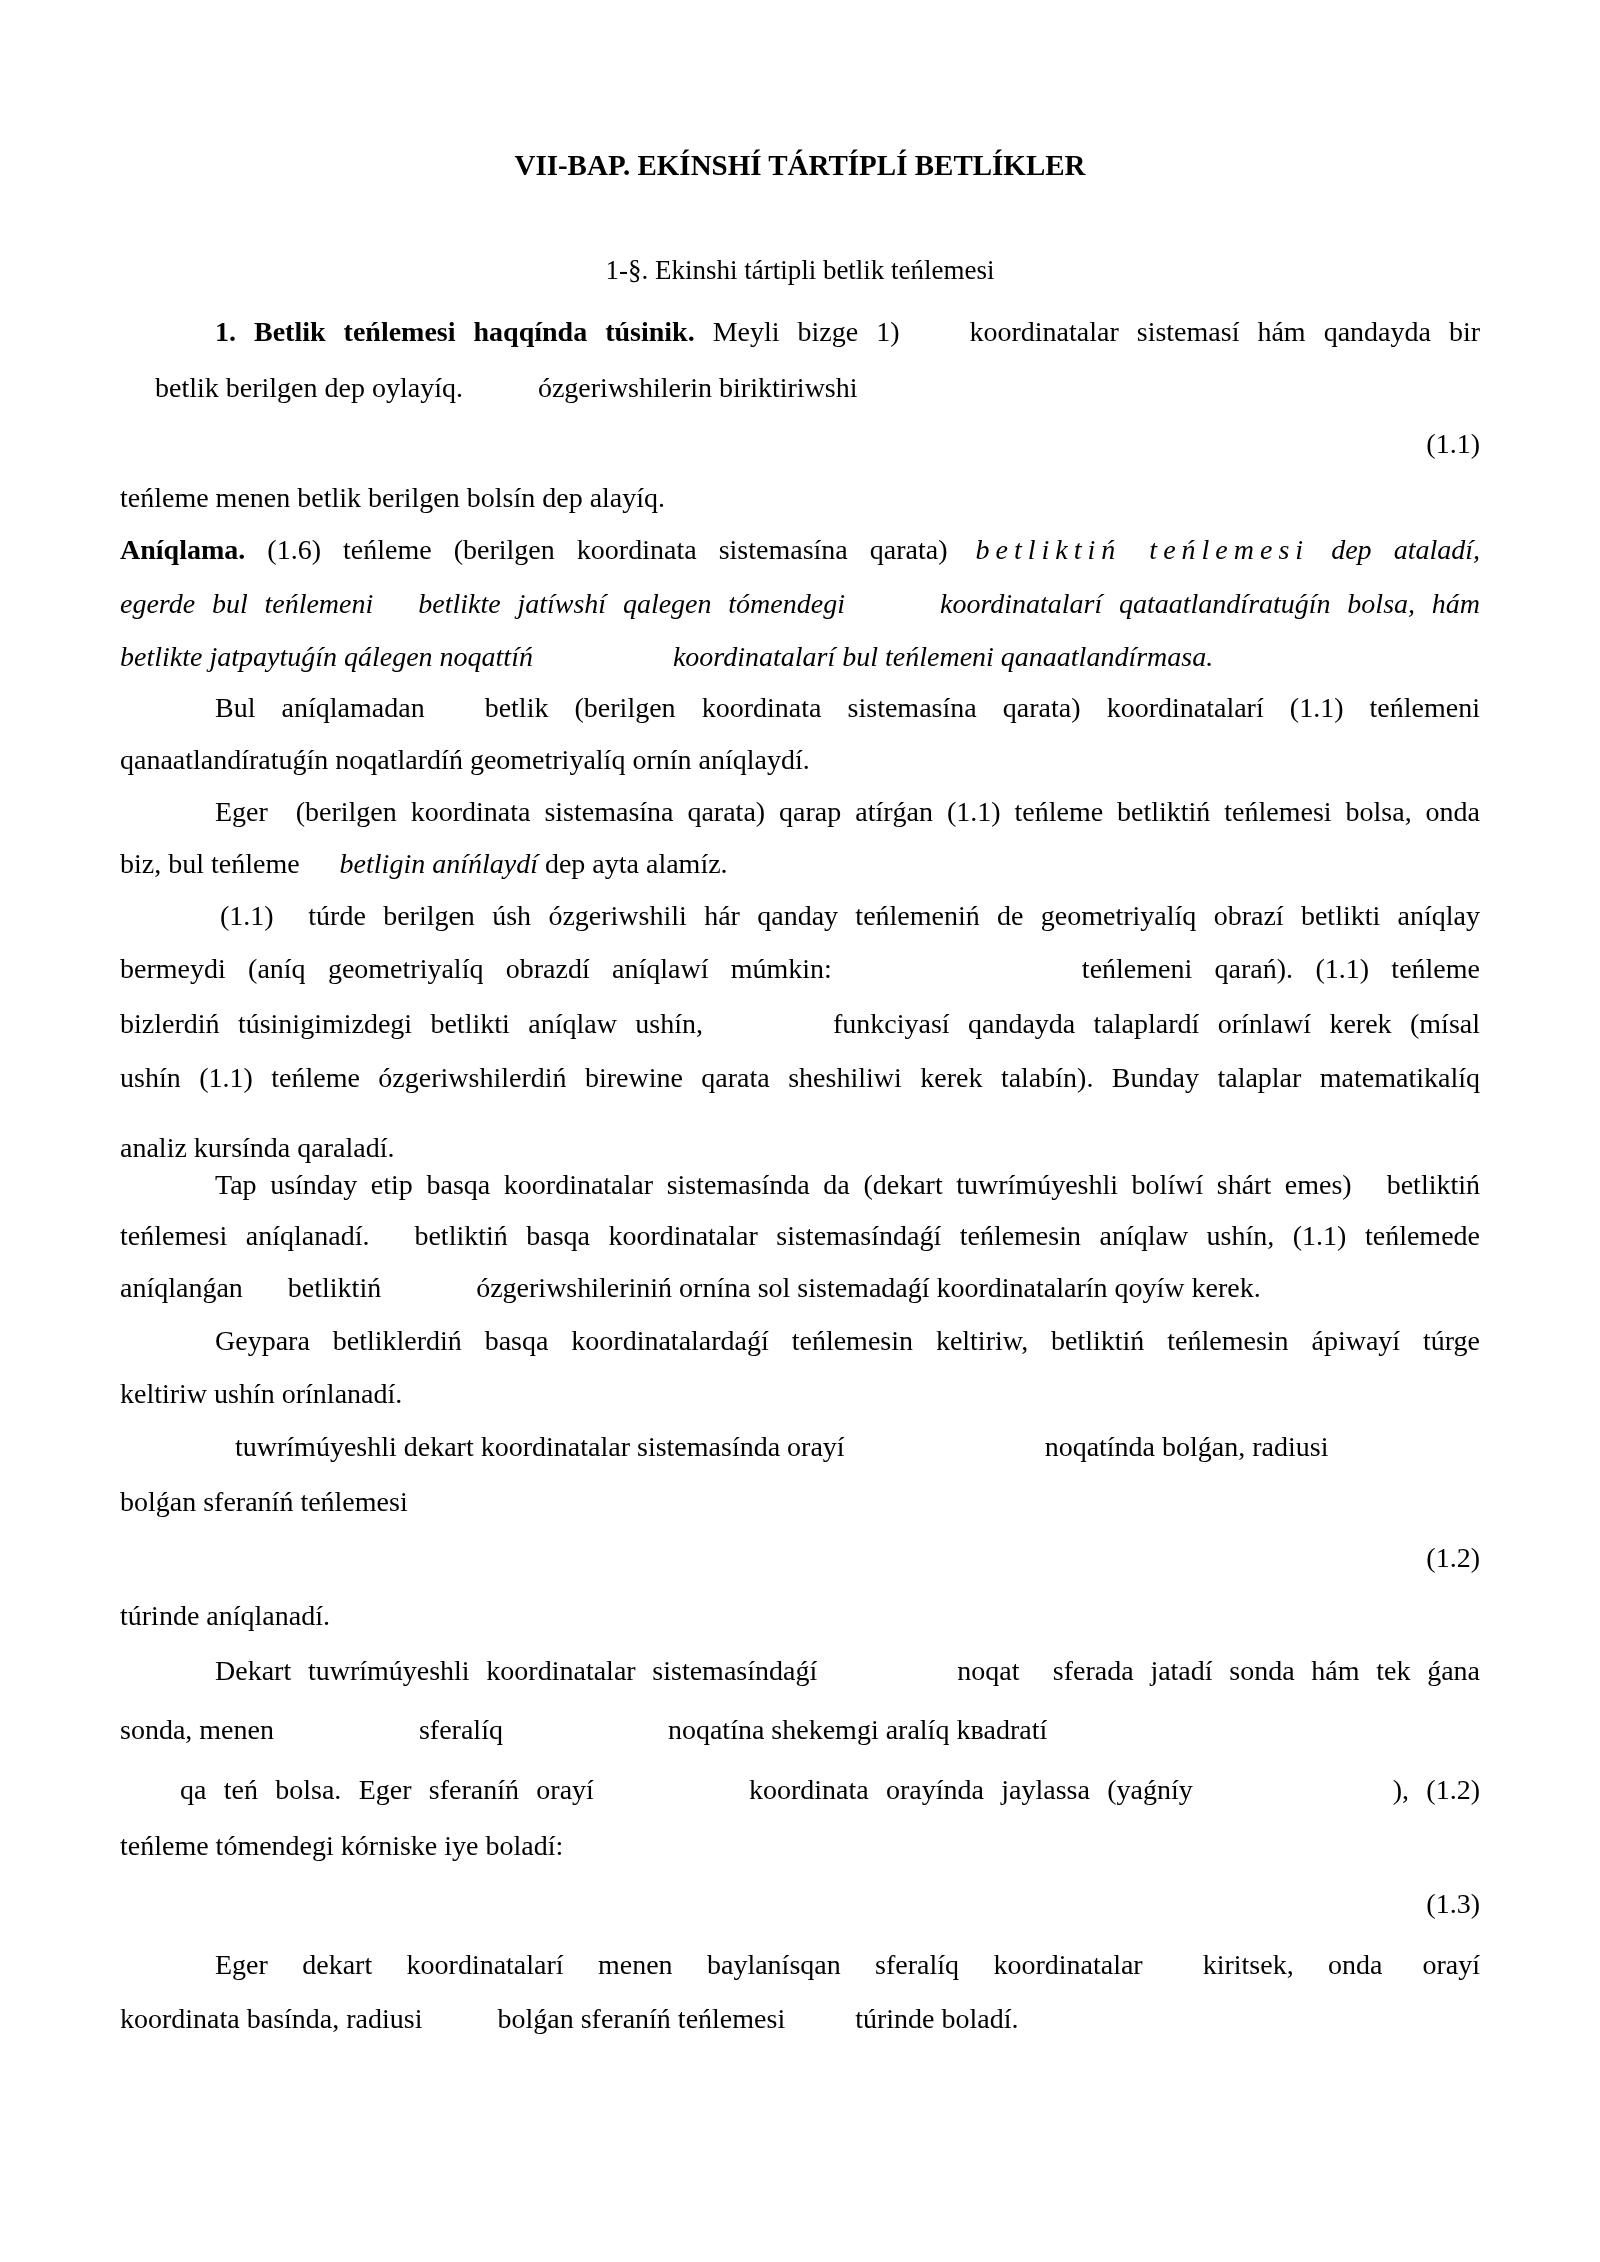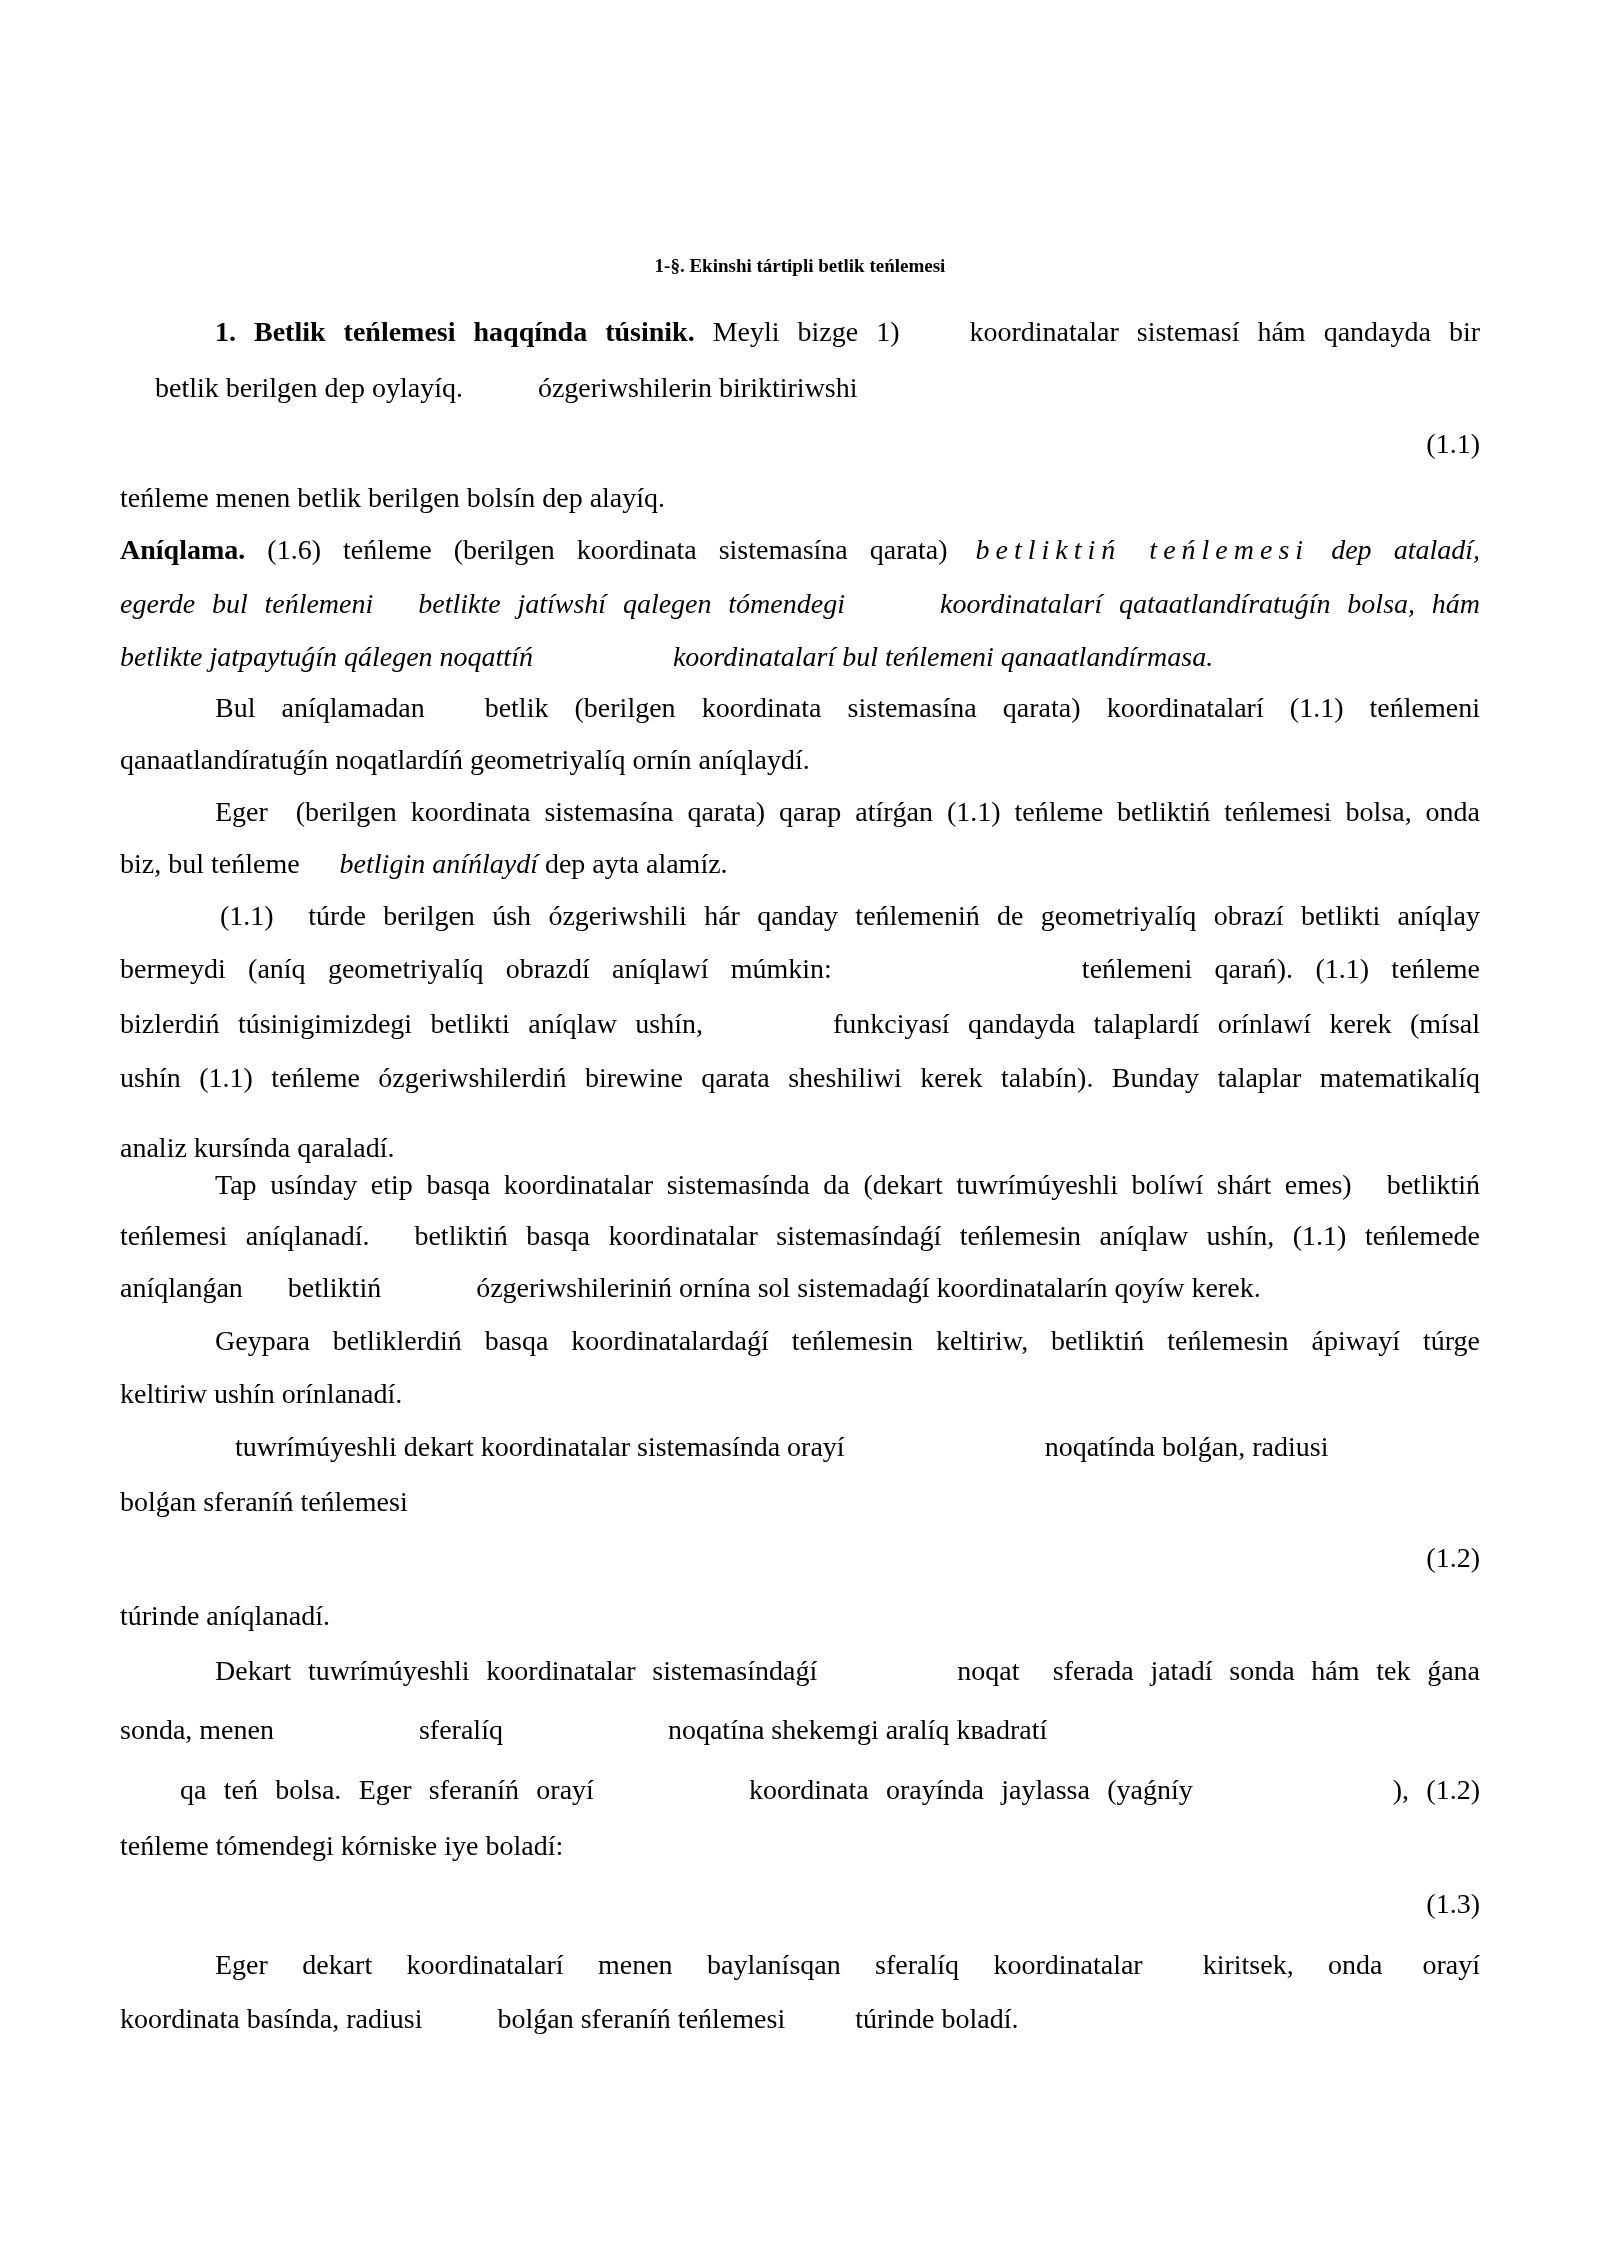--- a/index.html
+++ b/index.html
@@ -9,21 +9,21 @@
     font-family:"Liberation Serif", serif;
     position:relative;overflow:hidden;
   }
   .page{position:absolute;inset:0;background:#ffffff;}
   .title{
     position:absolute;left:120px;right:120px;top:150px;
     text-align:center;font-weight:bold;font-size:29px;line-height:1.1;
   }
   .section{
     position:absolute;left:120px;right:120px;top:256px;
-    text-align:center;font-weight:bold;font-size:19px;line-height:1.1;
+    text-align:center;font-weight:normal;font-size:27px;line-height:1.1;
   }
   .line{
     position:absolute;left:120px;right:120px;
     font-size:28px;line-height:1.15;
     white-space:normal;
   }
   .line.just{text-align:justify;}
   .line.just::after{content:"";display:inline-block;width:100%;height:0;}
   .line.right{text-align:right;}
   .b{font-weight:bold;}
@@ -32,20 +32,21 @@
   .gap{display:inline-block;height:2px;vertical-align:baseline;}
   .pagenum{
     position:absolute;left:0;right:0;top:2138px;
     text-align:center;font-size:26px;
   }
 </style>
 </head>
 <body>
 
 <div class="page">
+  <div class="title">VII-BAP. EKÍNSHÍ TÁRTÍPLÍ BETLÍKLER</div>
   <div class="section">1-§. Ekinshi tártipli betlik teńlemesi</div>
   <div id="doc-body">
       <div class="line just" style="top: 316px; padding-left: 95px;"><span class="b">1. Betlik teńlemesi haqqínda túsinik.</span><span> Meyli bizge 1)</span><span class="gap" style="width: 70px;"></span><span>koordinatalar sistemasí hám qandayda bir</span></div>
       <div class="line" style="top: 372px; padding-left: 35px;"><span>betlik berilgen dep oylayíq.</span><span class="gap" style="width: 75px;"></span><span>ózgeriwshilerin biriktiriwshi</span></div>
       <div class="line right" style="top: 428px;"><span>(1.1)</span></div>
       <div class="line" style="top: 482px;"><span>teńleme menen betlik berilgen bolsín dep alayíq.</span></div>
       <div class="line just" style="top: 534px;"><span class="b">Aníqlama.</span><span> (1.6) teńleme (berilgen koordinata sistemasína qarata)</span><span class="gap" style="width: 28px;"></span><span class="sp">betliktiń teńlemesi</span><span class="i"> dep ataladí,</span></div>
       <div class="line just" style="top: 588px;"><span class="i">egerde bul teńlemeni</span><span class="gap" style="width: 45px;"></span><span class="i">betlikte jatíwshí qalegen tómendegi</span><span class="gap" style="width: 95px;"></span><span class="i">koordinatalarí qataatlandíratuǵín bolsa, hám</span></div>
       <div class="line" style="top: 641px;"><span class="i">betlikte jatpaytuǵín qálegen noqattíń</span><span class="gap" style="width: 140px;"></span><span class="i">koordinatalarí bul teńlemeni qanaatlandírmasa.</span></div>
       <div class="line just" style="top: 692px; padding-left: 95px;"><span>Bul aníqlamadan</span><span class="gap" style="width: 60px;"></span><span>betlik (berilgen koordinata sistemasína qarata) koordinatalarí (1.1) teńlemeni</span></div>

